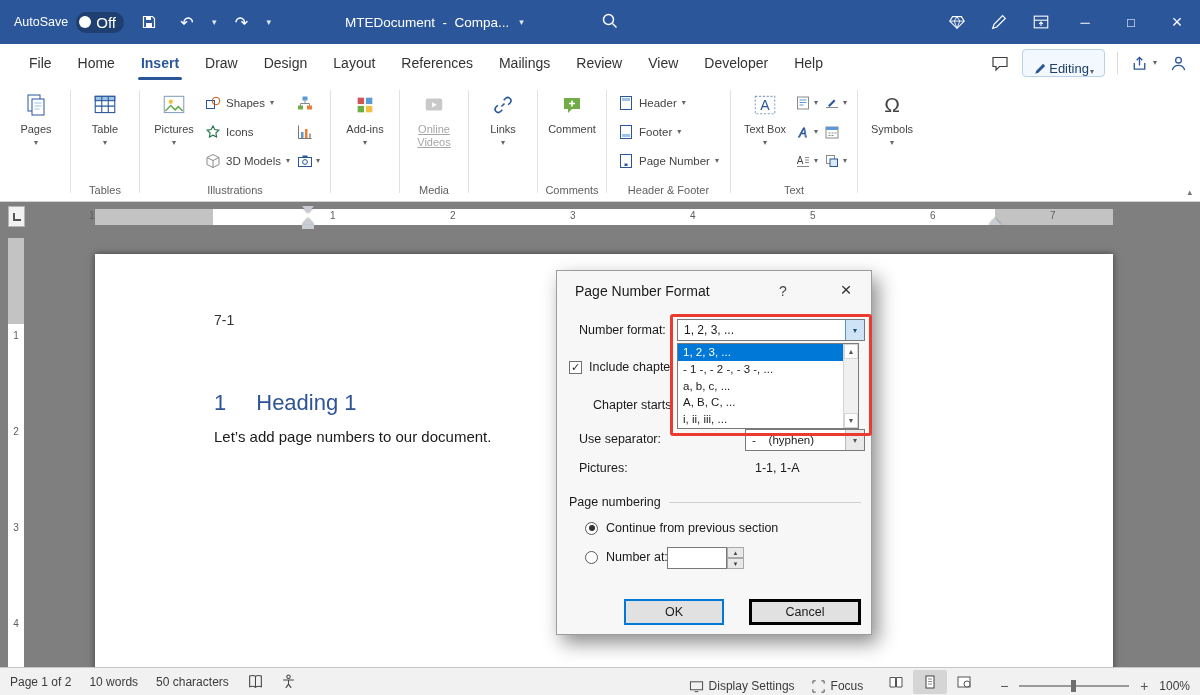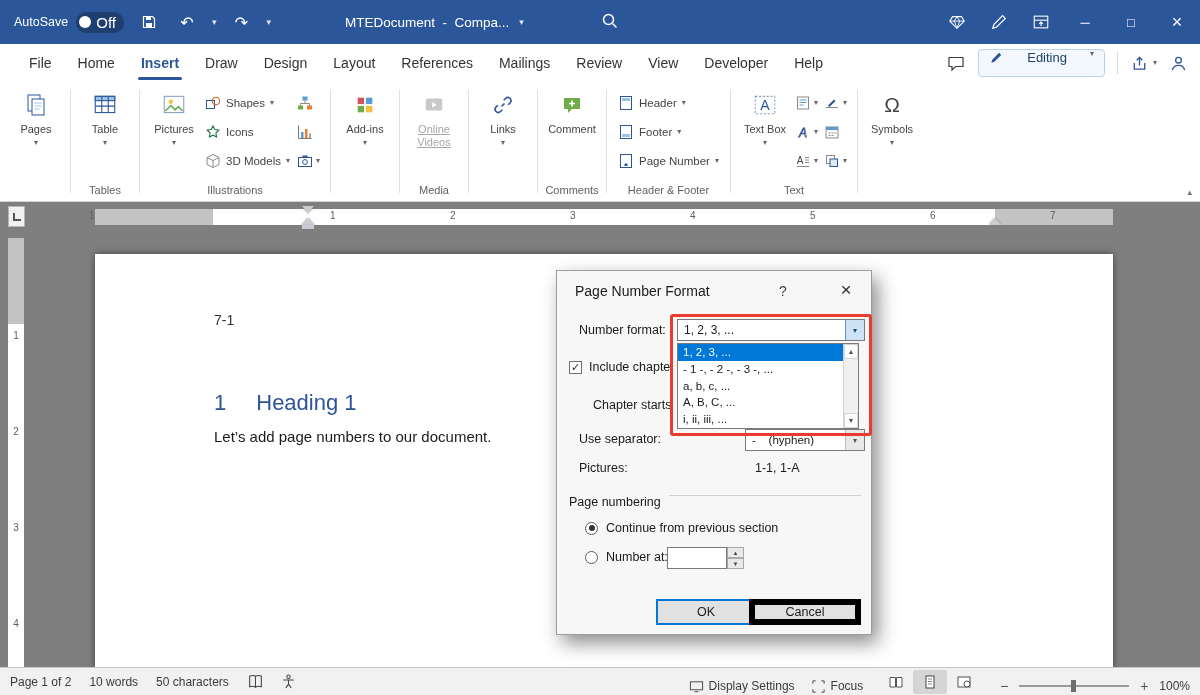--- a/index.html
+++ b/index.html
@@ -26,21 +26,21 @@
   .wcontrol{width:46px;height:44px;display:flex;align-items:center;justify-content:center;font-size:13px;cursor:pointer;}
   .wcontrol.close{font-size:18px;}
 
   
   .tabrow{position:absolute;top:44px;left:0;right:0;height:38px;background:#fff;display:flex;align-items:center;}
   .tabs{display:flex;align-items:center;padding-left:16px;height:100%;}
   .tab{padding:0 13px;height:100%;display:flex;align-items:center;font-size:14px;color:#333;cursor:pointer;position:relative;}
   .tab.active{color:var(--accent);font-weight:bold;}
   .tab.active:after{content:"";position:absolute;left:10px;right:10px;bottom:2px;height:3px;border-radius:2px;background:var(--accent);}
   .tabrow-right{position:absolute;right:12px;top:0;height:38px;display:flex;align-items:center;gap:12px;}
-  .pill-btn{display:flex;align-items:flex-start;gap:23px;height:28px;padding:0 10px;border:1px solid #b8d2ea;background:#f2f8fd;border-radius:4px;font-size:13px;color:#1f3f67;cursor:pointer;}
+  .pill-btn{display:flex;align-items:flex-end;gap:1px;height:28px;padding:0 10px;border:1px solid #b8d2ea;background:#f2f8fd;border-radius:4px;font-size:13px;color:#1f3f67;cursor:pointer;}
   .icon-btn{display:flex;align-items:center;gap:4px;cursor:pointer;}
   .vdiv{width:1px;height:22px;background:#d9d9d9;}
   .chev{font-size:8px;color:#666;line-height:1;}
 
   
   .ribbon{position:absolute;top:82px;left:0;right:0;height:120px;background:#fff;border-bottom:1px solid #d2d2d2;display:flex;align-items:stretch;padding:0 4px;}
   .rgroup{display:flex;flex-direction:column;}
   .rg-body{flex:1;display:flex;align-items:flex-start;padding:4px 5px 0;}
   .rg-label{height:18px;font-size:11px;color:#5f5f5f;text-align:center;line-height:15px;}
   .vsep{width:1px;background:#e1e1e1;margin:8px 2px;}
@@ -92,30 +92,30 @@
   .sep-combo{left:188px;top:158px;width:120px;z-index:1;align-items:center;}
   .chk-row{position:absolute;left:12px;top:89px;display:flex;align-items:center;gap:7px;cursor:pointer;}
   .checkbox{width:13px;height:13px;background:#fff;border:1px solid #707070;display:flex;align-items:center;justify-content:center;font-size:11px;color:#2b2b2b;line-height:1;}
   .listbox{position:absolute;left:120px;top:72px;width:182px;height:86px;background:#fff;border:1px solid #7a7a7a;z-index:5;}
   .opt{height:16.8px;line-height:16.8px;font-size:11.5px;padding-left:5px;white-space:nowrap;cursor:pointer;color:#1a1a1a;}
   .opt.sel{background:var(--selection);color:#fff;}
   .lscroll{position:absolute;right:0;top:0;bottom:0;width:15px;background:#f0f0f0;border-left:1px solid #d5d5d5;display:flex;flex-direction:column;}
   .sarr{height:15px;display:flex;align-items:center;justify-content:center;font-size:7px;color:#555;background:#fdfdfd;border:1px solid #d5d5d5;cursor:pointer;}
   .strack{flex:1;}
   .redbox{position:absolute;left:113px;top:43px;width:202px;height:122px;border:3px solid var(--highlight_red);border-radius:3px;z-index:9;pointer-events:none;}
-  .grp{position:absolute;left:12px;top:224px;width:292px;display:flex;gap:8px;}
+  .grp{position:absolute;left:12px;top:224px;width:292px;display:flex;align-items:center;gap:8px;}
   .grp .hline{flex:1;height:1px;background:#d0d0d0;}
   .radio-row{position:absolute;display:flex;align-items:center;gap:8px;cursor:pointer;}
   .radio{width:13px;height:13px;border:1px solid #5a5a5a;border-radius:50%;background:#fff;display:flex;align-items:center;justify-content:center;}
   .radio.sel:after{content:"";width:6px;height:6px;border-radius:50%;background:#333;}
   .startat-input{position:absolute;left:110px;top:276px;width:60px;height:22px;background:#fff;border:1px solid #7a7a7a;}
   .spinner{position:absolute;left:170px;top:276px;width:17px;height:22px;display:flex;flex-direction:column;}
   .spin{flex:1;display:flex;align-items:center;justify-content:center;font-size:6px;color:#444;background:#e9e9e9;border:1px solid #a9a9a9;cursor:pointer;}
-  .dbtn{position:absolute;top:328px;height:26px;background:#e1e1e1;border:6px solid #000000;display:flex;align-items:center;justify-content:center;font-size:12.5px;cursor:pointer;}
-  .dbtn.ok{left:67px;width:100px;border:2px solid var(--selection);margin-left:32px;}
+  .dbtn{position:absolute;top:328px;height:26px;background:#e1e1e1;border:3px solid #000000;display:flex;align-items:center;justify-content:center;font-size:12.5px;cursor:pointer;}
+  .dbtn.ok{left:67px;width:100px;border:2px solid var(--selection);}
   .dbtn.cancel{left:192px;width:112px;}
 
   
   .statusbar{position:absolute;left:0;right:0;bottom:0;height:28px;background:#f1f1f1;border-top:1px solid #c6c6c6;display:flex;align-items:center;font-size:12px;color:#3b3b3b;padding:0 10px;}
   .sb-item{margin-right:18px;cursor:pointer;white-space:nowrap;}
   .sb-ico{margin-right:16px;cursor:pointer;display:flex;align-items:center;}
   .sb-right{margin-left:auto;display:flex;align-items:flex-end;gap:16px;}
   .sb-btn{display:flex;align-items:center;gap:5px;cursor:pointer;white-space:nowrap;}
   .views{display:flex;align-items:center;}
   .view-btn{width:34px;height:24px;display:flex;align-items:center;justify-content:center;cursor:pointer;border-radius:2px;}

